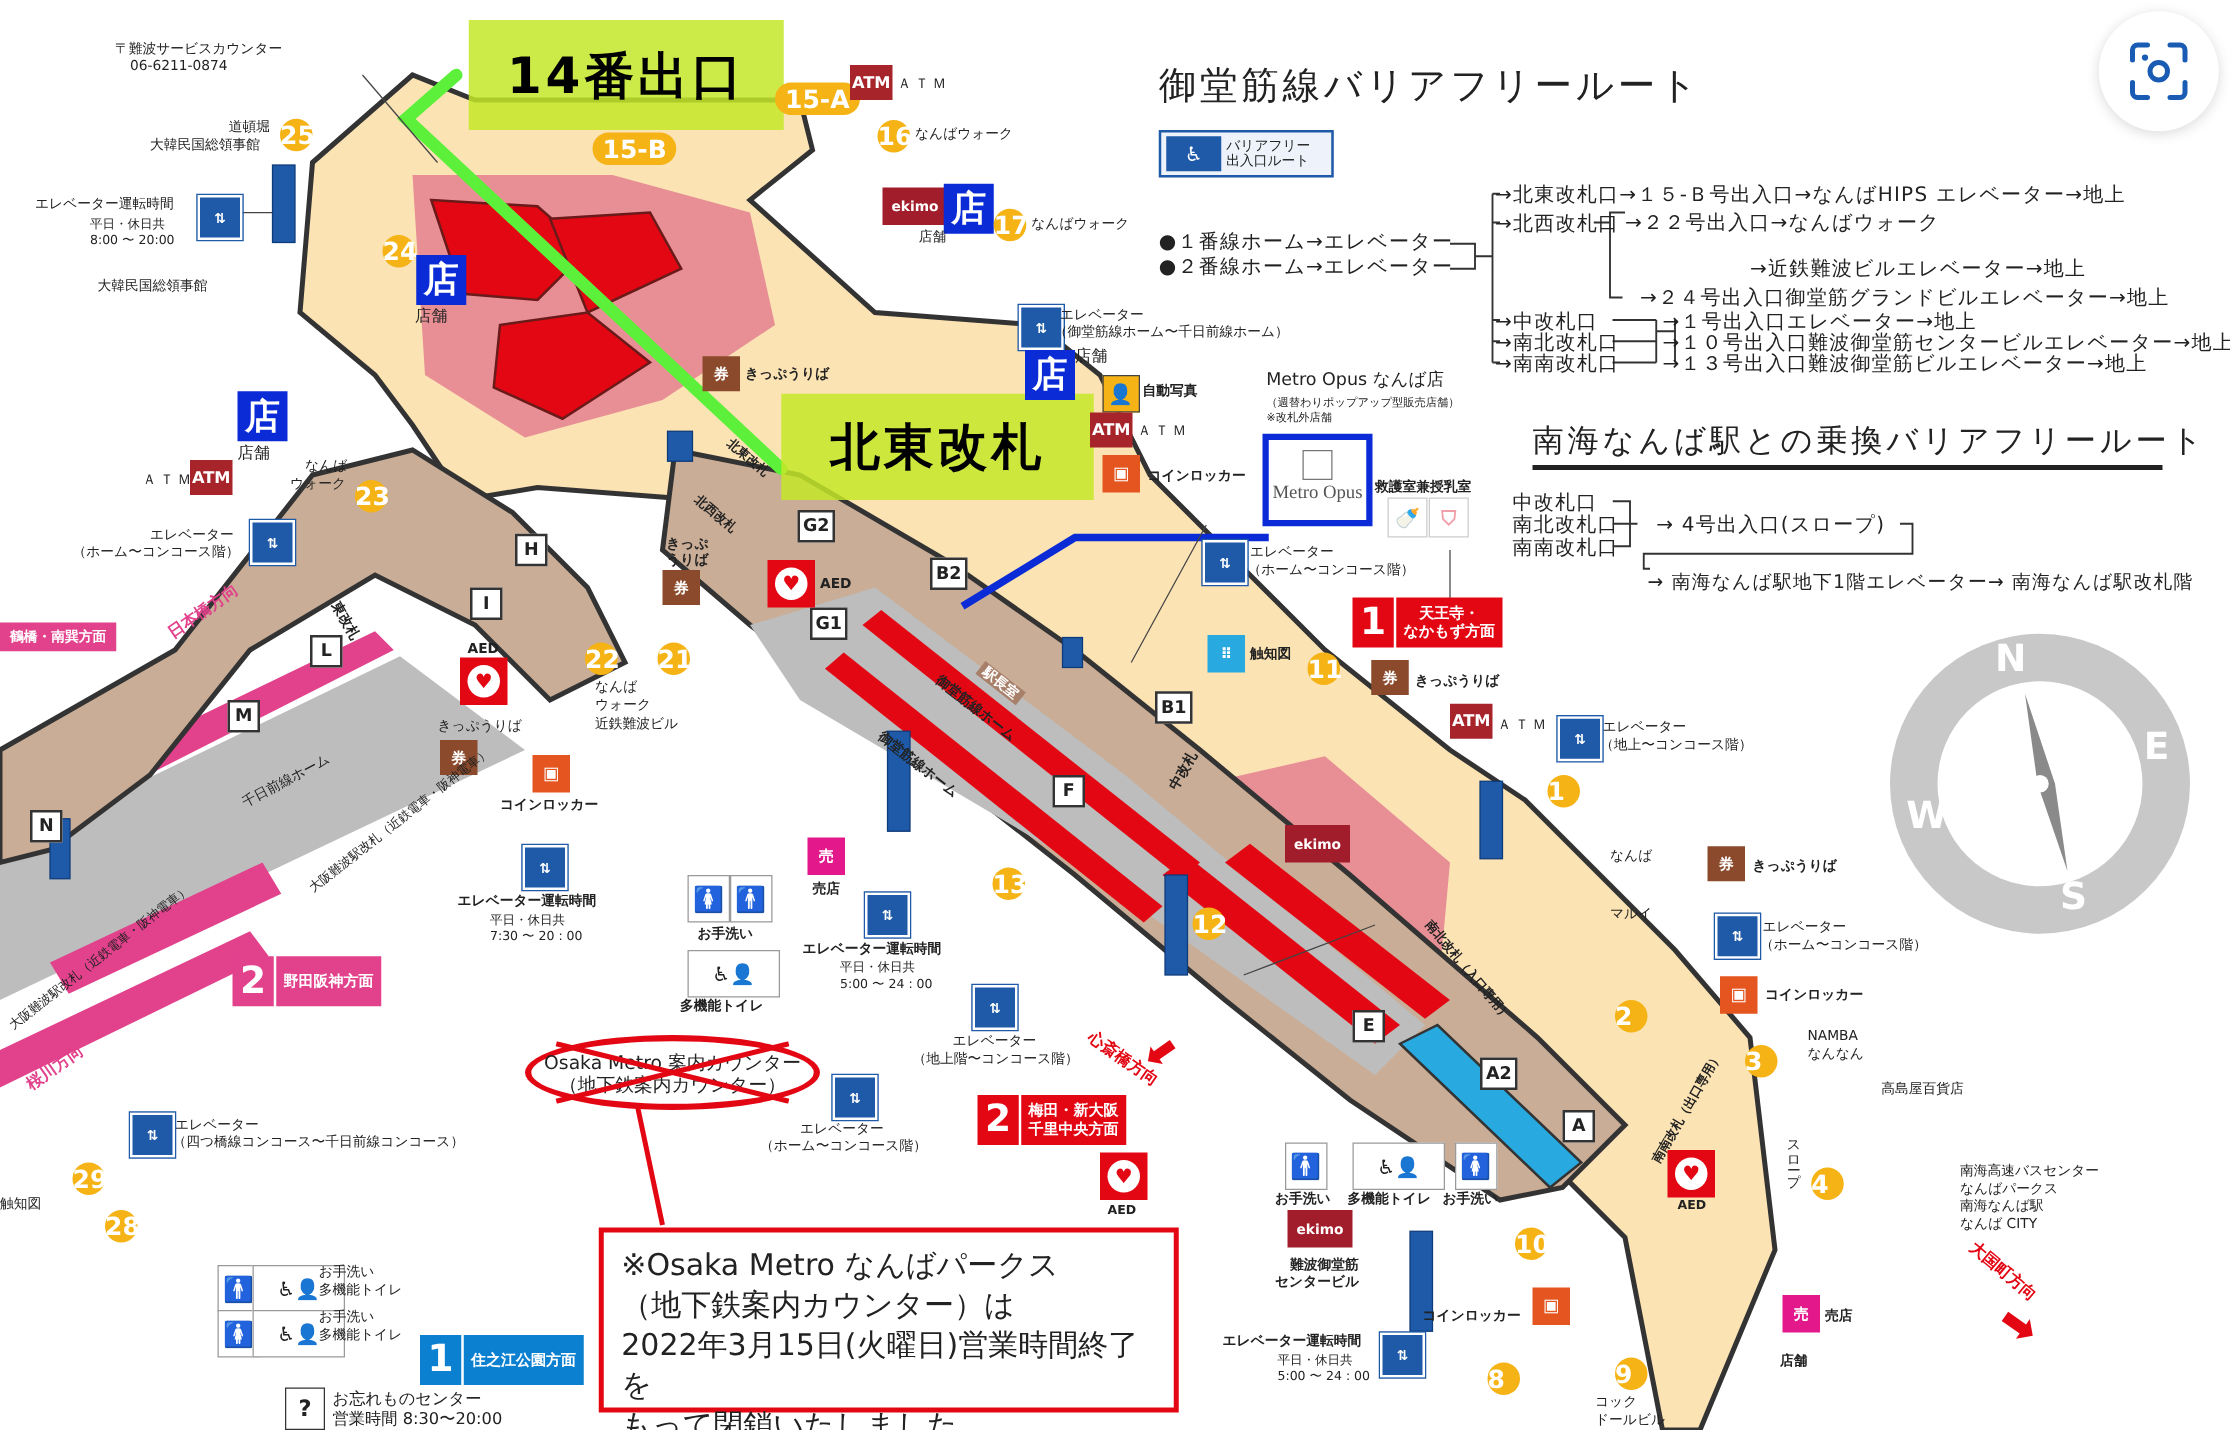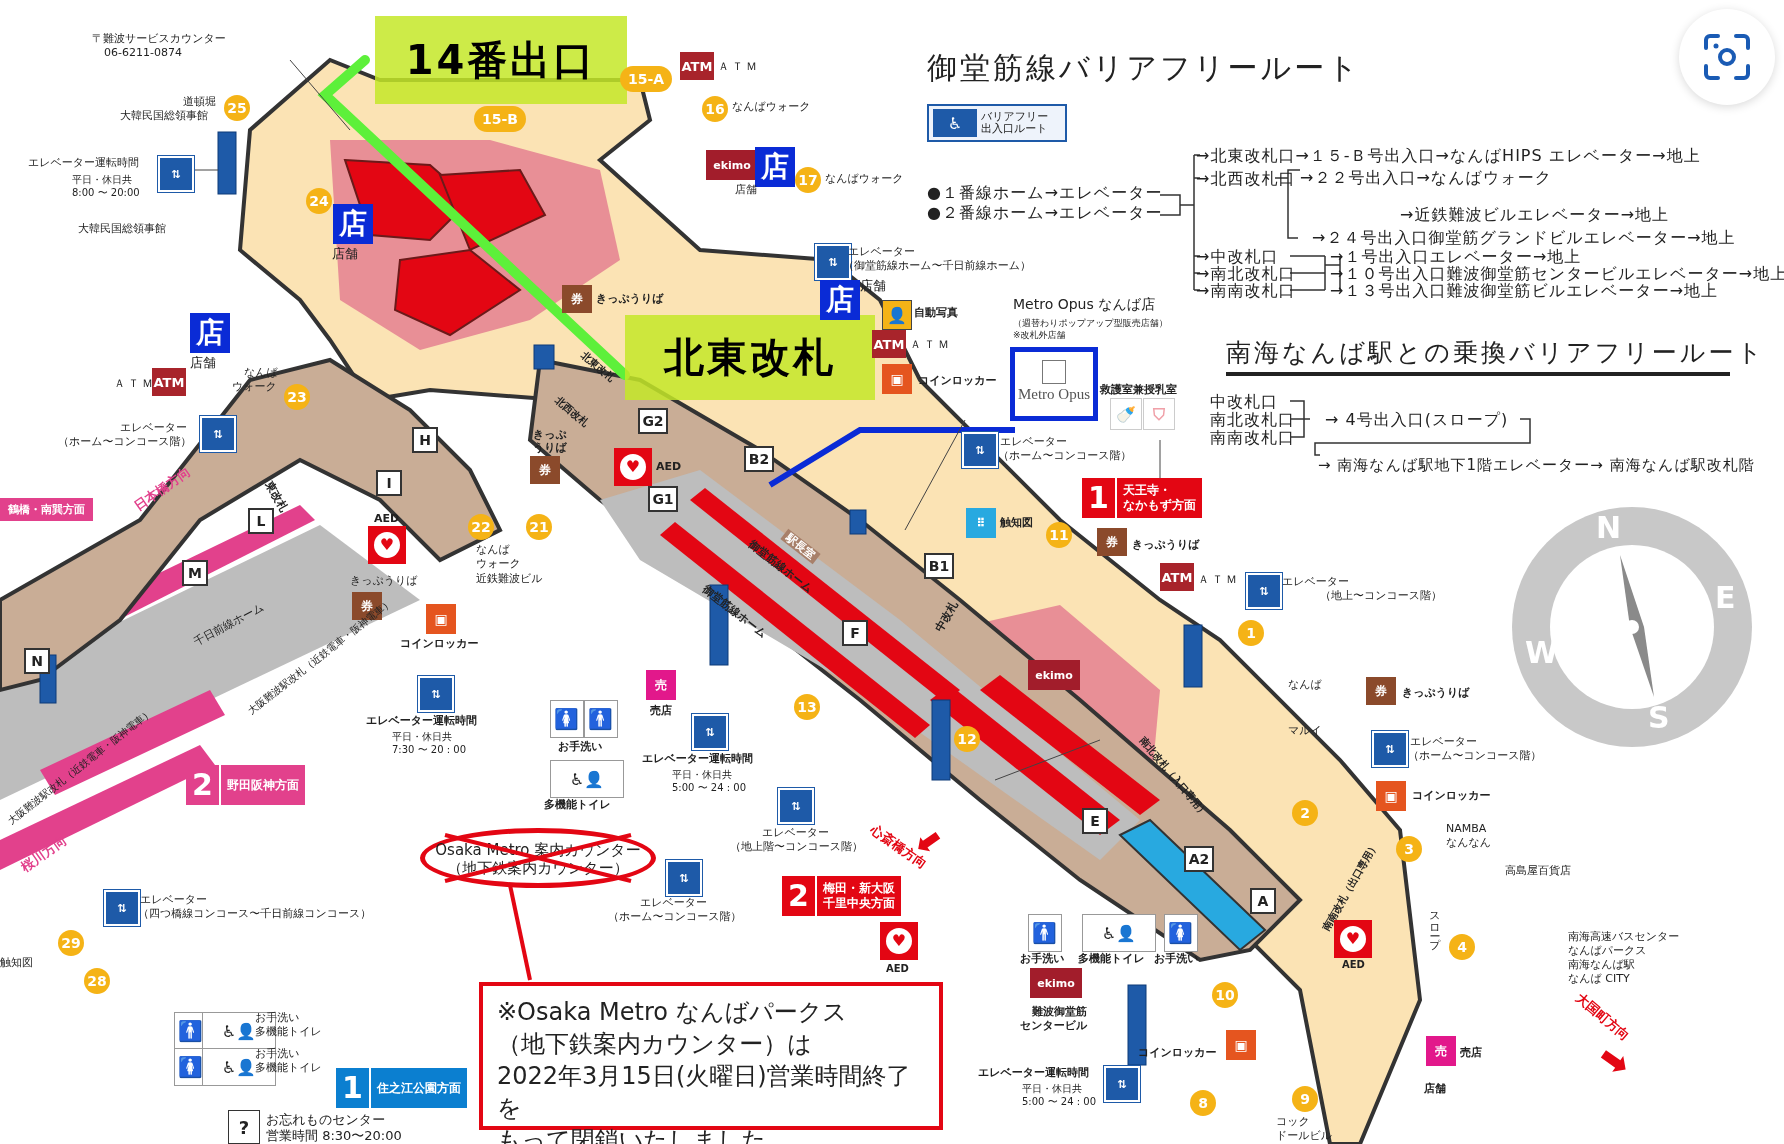--- a/index.html
+++ b/index.html
@@ -2,40 +2,40 @@
 <html><head>
 <meta charset="utf-8">
 <style>
   html,body{margin:0;padding:0;background:#fff;}
   body{width:1784px;height:1144px;position:relative;overflow:hidden;font-family:"DejaVu Sans","Liberation Sans",sans-serif;color:#222;}
   #map{position:absolute;left:0;top:0;width:1784px;height:1144px;}
   .abs{position:absolute;white-space:nowrap;}
   .t{font-size:13px;line-height:15px;color:#222;}
   .ts{font-size:11px;line-height:13px;color:#222;}
   .tb{font-weight:bold;}
-  .num{position:absolute;width:26px;height:26px;border-radius:50%;background:#f5b316;color:#fff;font-weight:bold;font-size:14px;line-height:26px;text-align:center;}
+  .num{position:absolute;width:26px;height:26px;border-radius:50%;background:#f5b316;color:#fff;font-weight:bold;font-size:20px;line-height:26px;text-align:left;}
   .numw{width:auto;min-width:26px;padding:0 8px;border-radius:14px;}
   .sq{position:absolute;width:22px;height:22px;background:#fff;border:2px solid #333;font-weight:bold;font-size:14px;line-height:22px;text-align:center;}
   .icon{position:absolute;display:flex;align-items:center;justify-content:center;color:#fff;font-weight:bold;}
   .ic-elev{width:32px;height:32px;background:#1e5aa8;border:2px solid #fff;outline:1px solid #1e5aa8;font-size:11px;}
   .ic-atm{width:34px;height:28px;background:#a8242b;font-size:13px;}
   .ic-ticket{width:30px;height:28px;background:#8b4a2b;font-size:12px;}
   .ic-locker{width:30px;height:30px;background:#e5551f;font-size:14px;}
   .ic-store{width:40px;height:40px;background:#0a2bd6;font-size:28px;}
   .ic-aed{width:38px;height:38px;background:#e30613;}
   .aed-inner{width:26px;height:26px;border-radius:50%;background:#fff;color:#e30613;font-size:16px;line-height:26px;text-align:center;}
   .ic-ekimo{width:52px;height:30px;background:#a21d2b;font-size:11px;flex-direction:column;line-height:11px;}
   .ic-toilet{width:32px;height:36px;background:#fff;border:1px solid #999;font-size:20px;}
   .ic-multi{width:72px;height:36px;background:#fff;border:1px solid #999;color:#222;font-size:16px;}
   .ic-shop{width:30px;height:30px;background:#e2188b;font-size:12px;}
   .ic-tactile{width:30px;height:30px;background:#28a9e0;font-size:12px;}
   .ic-photo{width:28px;height:28px;background:#f5b316;color:#222;font-size:16px;border:1px solid #444;}
   .dirbox{position:absolute;display:flex;align-items:stretch;color:#fff;font-weight:bold;}
   .dirbox .n{font-size:30px;line-height:40px;padding:0 6px;margin-right:2px;}
-  .dirbox .l{font-size:12px;line-height:15px;padding:5px 6px;display:flex;flex-direction:column;justify-content:center;}
+  .dirbox .l{font-size:12px;line-height:15px;padding:5px 6px;display:flex;flex-direction:column;justify-content:center;text-align:center;}
   .hl{position:absolute;background:rgba(196,232,40,0.85);font-weight:900;color:#000;display:flex;align-items:center;justify-content:center;letter-spacing:3px;}
   .route-title{font-size:30px;color:#222;letter-spacing:3px;}
   .rt{font-size:16px;color:#222;letter-spacing:1px;}
   .legend-box{position:absolute;border:2px solid #1e5aa8;background:#eef3fb;display:flex;align-items:center;}
   .notice{position:absolute;border:4px solid #e30613;background:#fff;color:#222;padding:10px 14px;font-size:24px;line-height:32px;}
   .lens{position:absolute;left:1679px;top:9px;width:96px;height:96px;border-radius:50%;background:#fff;box-shadow:0 2px 10px rgba(0,0,0,0.15);display:flex;align-items:center;justify-content:center;cursor:pointer;}
   .pink-dir{color:#e2418c;font-weight:bold;font-size:13px;}
   .red-dir{color:#e30613;font-weight:bold;font-size:13px;}
 </style>
 </head>
@@ -346,21 +346,21 @@
 </div>
 <div class="icon ic-tactile" style="left:966px;top:508px;">⠿</div>
 <div class="abs ts tb" style="left:1000px;top:516px;">触知図</div>
 <div class="num" style="left:1046px;top:522px;">11</div>
 <div class="icon ic-ticket" style="left:1097px;top:528px;">券</div>
 <div class="abs ts tb" style="left:1132px;top:538px;">きっぷうりば</div>
 <div class="icon ic-atm" style="left:1160px;top:563px;">ATM</div>
 <div class="abs ts" style="left:1198px;top:573px;letter-spacing:3px;">ＡＴＭ</div>
 <div class="icon ic-elev" style="left:1246px;top:573px;">⇅</div>
 <div class="abs ts" style="left:1282px;top:575px;">エレベーター</div>
-<div class="abs ts" style="left:1280px;top:589px;margin-left:40px;">（地上〜コンコース階）</div>
+<div class="abs ts" style="left:1280px;top:589px;">（地上〜コンコース階）</div>
 <div class="num" style="left:1238px;top:620px;">1</div>
 <div class="icon ic-ekimo" style="left:1028px;top:660px;">ekimo</div>
 <div class="abs ts" style="left:1288px;top:678px;">なんば</div>
 <div class="abs ts" style="left:1288px;top:692px;margin-top:32px;">マルイ</div>
 <div class="icon ic-ticket" style="left:1366px;top:677px;">券</div>
 <div class="abs ts tb" style="left:1402px;top:686px;">きっぷうりば</div>
 <div class="num" style="left:954px;top:726px;">12</div>
 <div class="icon ic-elev" style="left:1372px;top:731px;">⇅</div>
 <div class="abs ts" style="left:1410px;top:735px;">エレベーター</div>
 <div class="abs ts" style="left:1408px;top:749px;">（ホーム〜コンコース階）</div>

